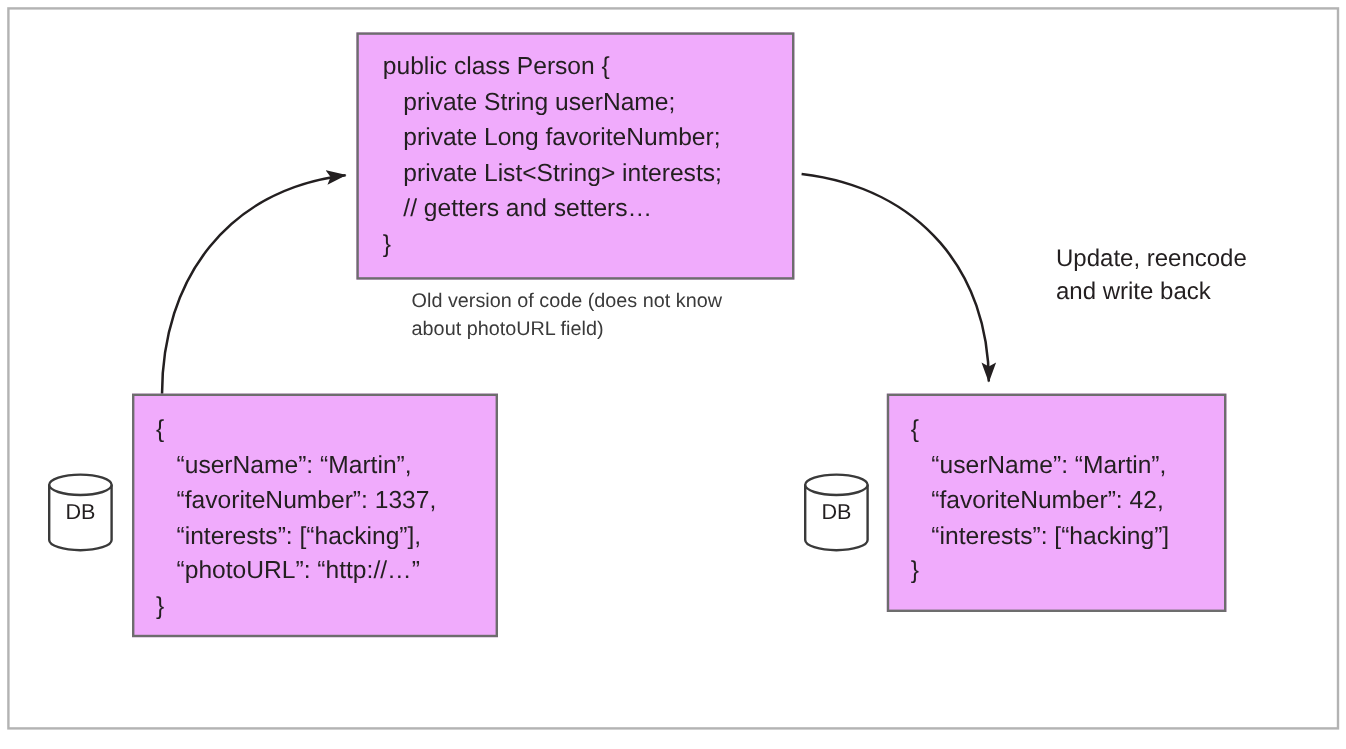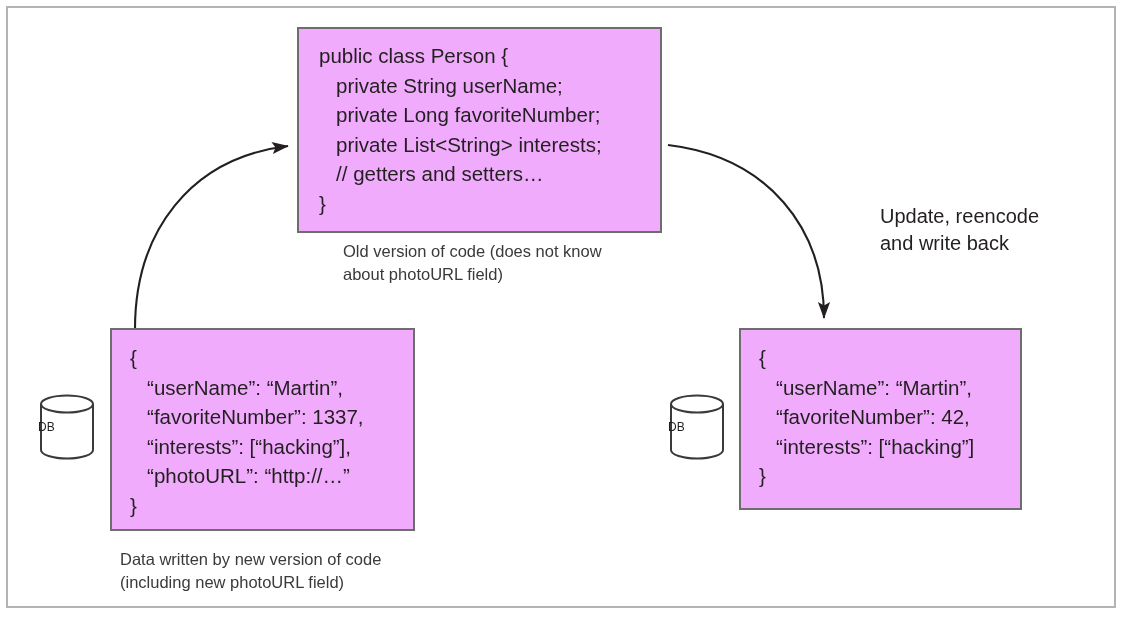--- a/index.html
+++ b/index.html
@@ -73,23 +73,23 @@
     line-height: 1.5;
     white-space: pre-line;
   }
 
   
   .db-cyl {
     position: absolute;
   }
   .db-label {
     position: absolute;
-    font-size: 12px;
+    font-size: 18px;
     color: #231f20;
-    text-align: left;
+    text-align: center;
     width: 100%;
     top: 50%;
     transform: translateY(-50%);
     pointer-events: none;
   }
 
   svg.arrows {
     position: absolute;
     left: 0;
     top: 0;
@@ -145,22 +145,20 @@
   </div>
 
   <div class="box" style="left:110px; top:328px; width:305px; height:203px;">
     <div class="mono-block" style="position:absolute; left:18px; top:13px;">{
    “userName”: “Martin”,
    “favoriteNumber”: 1337,
    “interests”: [“hacking”],
    “photoURL”: “http://…”
 }</div>
   </div>
-  <div class="caption" style="left:120px; top:548px; width:330px;">Data written by new version of code
-(including new photoURL field)</div>
 
   <div class="db-cyl" style="left:668px; top:392px; width:58px; height:70px;">
     <svg width="58" height="70" viewBox="0 0 58 70">
       <path d="M3,12 L3,58" fill="none" stroke="#3a3a3a" stroke-width="2"></path>
       <path d="M55,12 L55,58" fill="none" stroke="#3a3a3a" stroke-width="2"></path>
       <ellipse cx="29" cy="12" rx="26" ry="8.5" fill="#ffffff" stroke="#3a3a3a" stroke-width="2"></ellipse>
       <path d="M3,58 A26,8.5 0 0,0 55,58" fill="none" stroke="#3a3a3a" stroke-width="2"></path>
     </svg>
     <div class="db-label">DB</div>
   </div>

